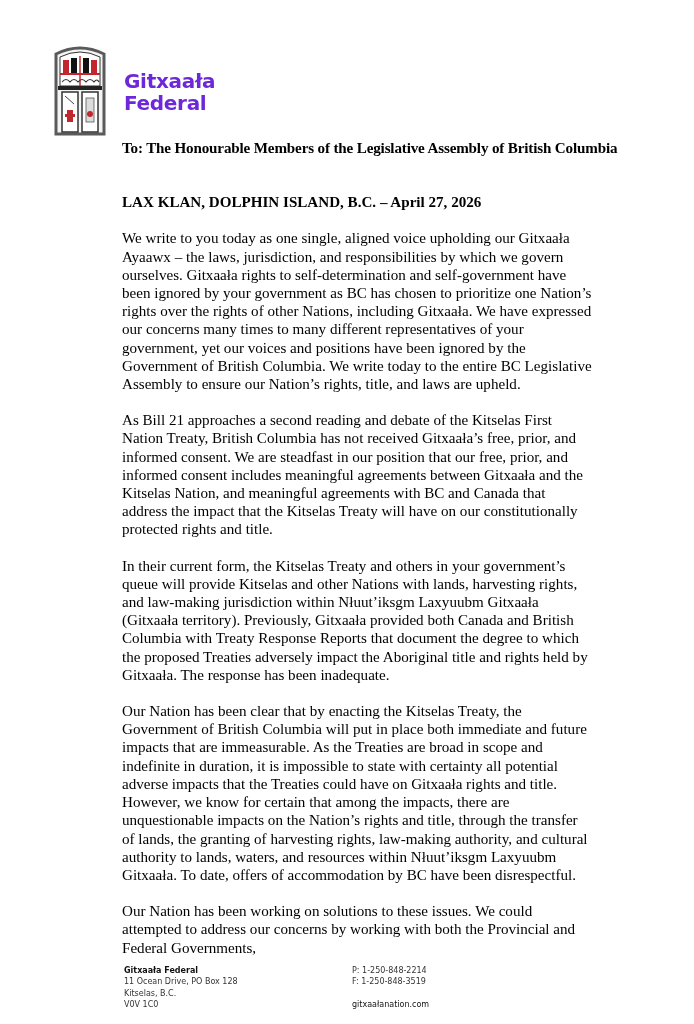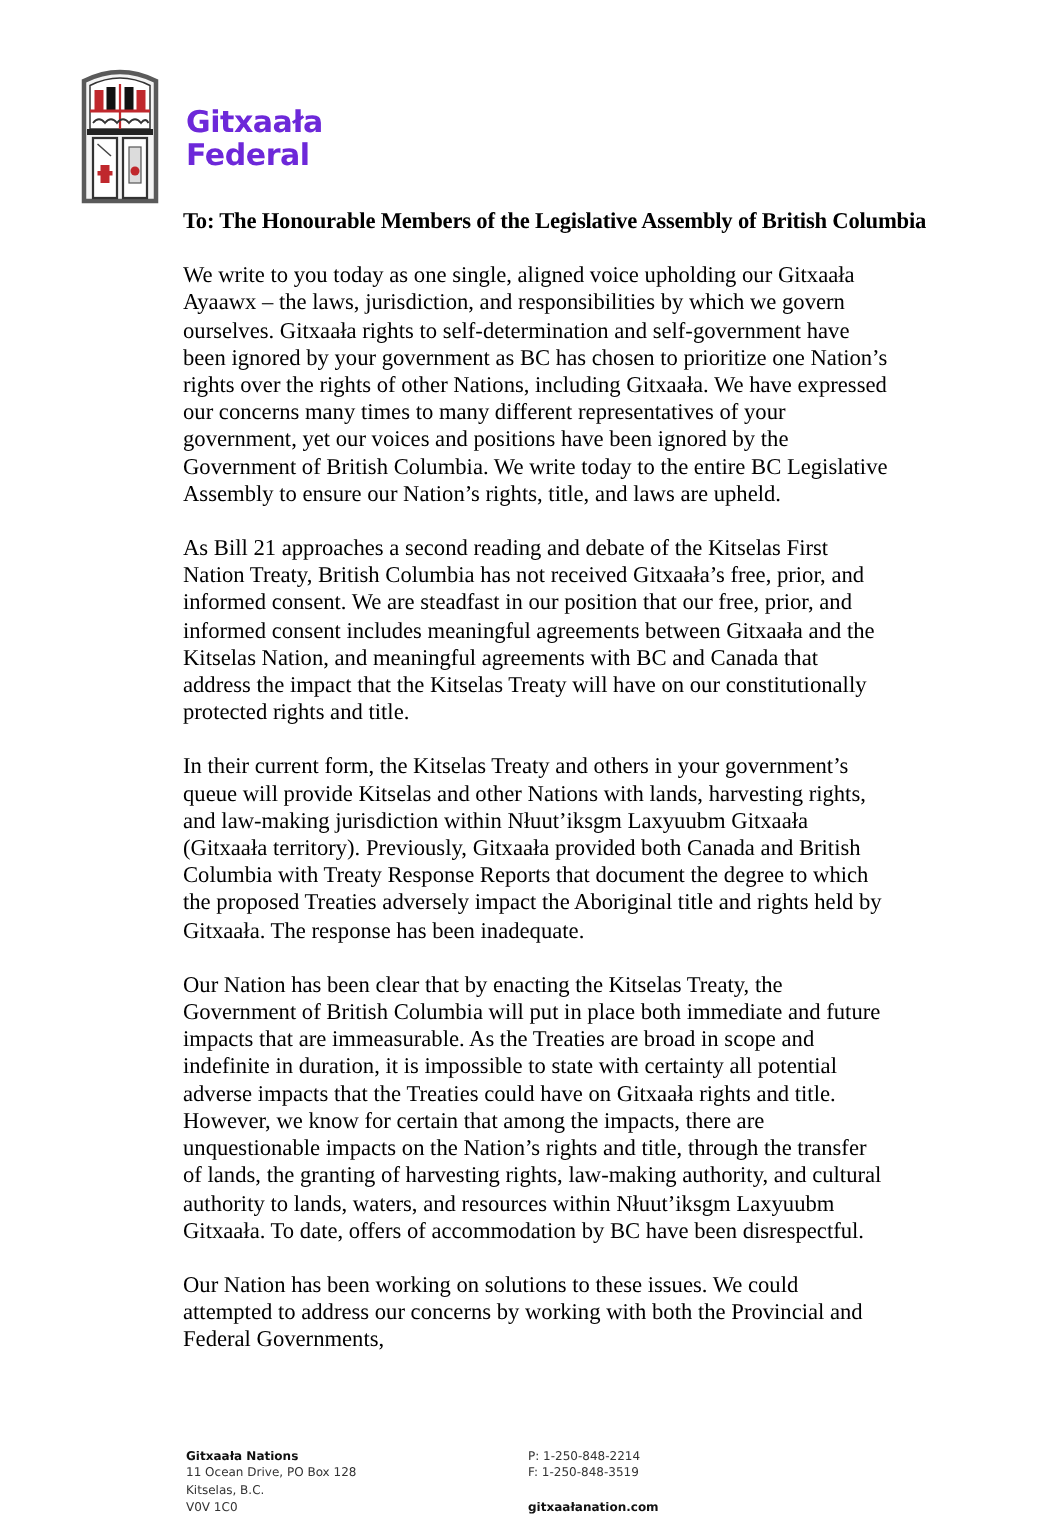--- a/index.html
+++ b/index.html
@@ -9,21 +9,21 @@
   .content { position: absolute; left: 122px; top: 139px; width: 470px; font-family: "Liberation Serif", serif; font-size: 15.1px; line-height: 18.2px; color: #000000; }
   .to-line { font-weight: bold; margin: 0; white-space: nowrap; letter-spacing: -0.15px; }
   .subject { font-weight: bold; margin: 18px 0 0 0; }
   .dateline { font-weight: bold; margin: 36px 0 0 0; }
   .para { margin: 18px 0 0 0; }
   .para:first-of-type { margin-top: 18px; }
   .footer { position: absolute; top: 965px; font-family: "DejaVu Sans", sans-serif; font-size: 8px; line-height: 11.4px; color: #333; }
   .footer-left { left: 124px; }
   .footer-right { left: 352px; }
   .footer .b { font-weight: bold; color: #111; }
-  .footer .web { margin-top: 11.4px; font-weight: bold; color: #111; }
+  .footer .web { margin-top: 11.4px; font-weight: normal; color: #111; }
 </style>
 </head>
 <body>
 
 <div>
   <div class="logo">
     <svg width="56" height="96" viewBox="0 0 56 96">
       <path d="M4 12 Q28 0 52 12 L52 92 L4 92 Z" fill="#f4f4f4" stroke="#5a5a5a" stroke-width="3"></path>
       <path d="M8 15 Q28 5 48 15 L48 44 L8 44 Z" fill="#ffffff" stroke="#333" stroke-width="1"></path>
       <rect x="11" y="18" width="6" height="14" fill="#c0282d"></rect>
@@ -44,29 +44,30 @@
     </svg>
   </div>
   <div class="org-name">
     <div>Gitxaała</div>
     <div>Federal</div>
   </div>
 </div>
 
 <div class="content">
   <p class="to-line">To: The Honourable Members of the Legislative Assembly of British Columbia</p>
+  <p class="dateline">LAX KLAN, DOLPHIN ISLAND, B.C. – April 27, 2026</p>
   <p class="para">We write to you today as one single, aligned voice upholding our Gitxaała Ayaawx – the laws, jurisdiction, and responsibilities by which we govern ourselves. Gitxaała rights to self-determination and self-government have been ignored by your government as BC has chosen to prioritize one Nation’s rights over the rights of other Nations, including Gitxaała. We have expressed our concerns many times to many different representatives of your government, yet our voices and positions have been ignored by the Government of British Columbia. We write today to the entire BC Legislative Assembly to ensure our Nation’s rights, title, and laws are upheld.</p>
   <p class="para">As Bill 21 approaches a second reading and debate of the Kitselas First Nation Treaty, British Columbia has not received Gitxaała’s free, prior, and informed consent. We are steadfast in our position that our free, prior, and informed consent includes meaningful agreements between Gitxaała and the Kitselas Nation, and meaningful agreements with BC and Canada that address the impact that the Kitselas Treaty will have on our constitutionally protected rights and title.</p>
   <p class="para">In their current form, the Kitselas Treaty and others in your government’s queue will provide Kitselas and other Nations with lands, harvesting rights, and law-making jurisdiction within Nłuut’iksgm Laxyuubm Gitxaała (Gitxaała territory). Previously, Gitxaała provided both Canada and British Columbia with Treaty Response Reports that document the degree to which the proposed Treaties adversely impact the Aboriginal title and rights held by Gitxaała. The response has been inadequate.</p>
   <p class="para">Our Nation has been clear that by enacting the Kitselas Treaty, the Government of British Columbia will put in place both immediate and future impacts that are immeasurable. As the Treaties are broad in scope and indefinite in duration, it is impossible to state with certainty all potential adverse impacts that the Treaties could have on Gitxaała rights and title. However, we know for certain that among the impacts, there are unquestionable impacts on the Nation’s rights and title, through the transfer of lands, the granting of harvesting rights, law-making authority, and cultural authority to lands, waters, and resources within Nłuut’iksgm Laxyuubm Gitxaała. To date, offers of accommodation by BC have been disrespectful.</p>
   <p class="para">Our Nation has been working on solutions to these issues. We could attempted to address our concerns by working with both the Provincial and Federal Governments,</p>
 </div>
 
 <div class="footer footer-left">
-  <div class="b">Gitxaała Nations</div>
+  <div class="b">Gitxaała Federal</div>
   <div>11 Ocean Drive, PO Box 128</div>
   <div>Kitselas, B.C.</div>
   <div>V0V 1C0</div>
 </div>
 
 <div class="footer footer-right">
   <div>P: 1-250-848-2214</div>
   <div>F: 1-250-848-3519</div>
   <div class="web">gitxaałanation.com</div>
 </div>

